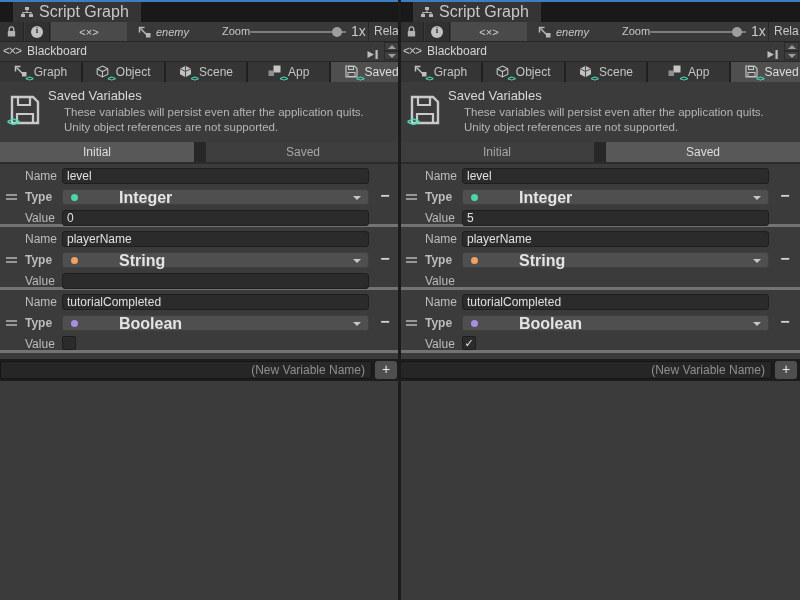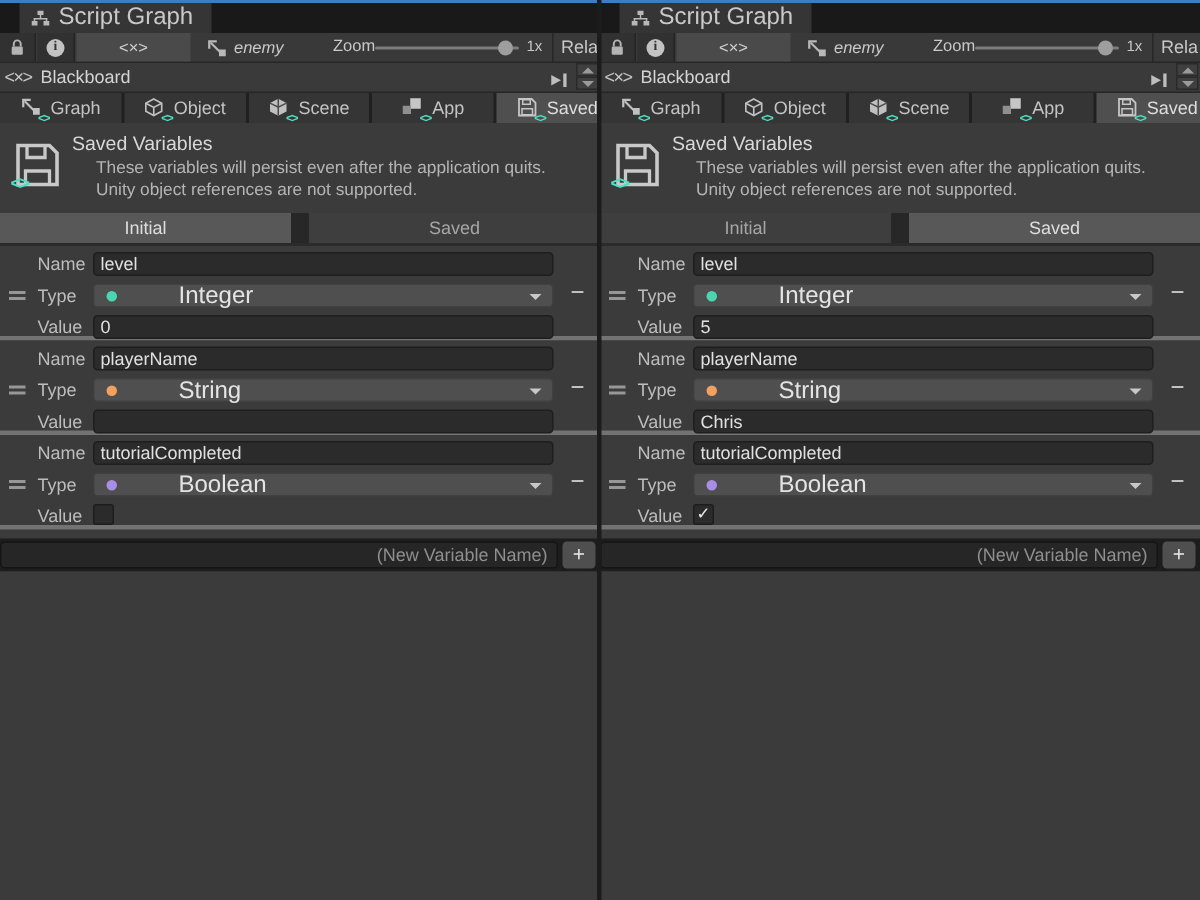--- a/index.html
+++ b/index.html
@@ -28,21 +28,21 @@
   .tbtn.code { left:51px; width:76px; background:#4a4a4a; font-size:11px; color:#d0d0d0; letter-spacing:0; }
   .info-i { width:12px; height:12px; border-radius:50%; background:#c2c2c2; position:relative; }
   .info-i::after { content:"i"; position:absolute; left:0; top:-1px; width:12px; text-align:center;
                    font-size:9px; font-weight:bold; color:#333; font-family:"Liberation Serif", serif; }
   .crumb { position:absolute; left:138px; top:0; height:19px; display:flex; align-items:center; gap:5px;
            font-size:11px; color:#c8c8c8;font-style:italic; }
   .zoomlbl { position:absolute; left:222px; top:0; line-height:19px; font-size:11px; color:#c8c8c8; }
   .slider { position:absolute; left:250px; top:0; width:96px; height:19px; }
   .slider .track { position:absolute; left:0; top:9px; width:96px; height:2px; background:#7d7d7d; border-radius:1px; }
   .slider .handle { position:absolute; left:82px; top:5px; width:10px; height:10px; border-radius:50%; background:#9e9e9e; }
-  .zoomval { position:absolute; left:351px; top:0; line-height:19px; font-size:10px; color:#c8c8c8; }
+  .zoomval { position:absolute; left:351px; top:0; line-height:19px; font-size:14px; color:#c8c8c8; }
   .tsep { position:absolute; left:368px; top:0; width:1px; height:19px; background:#272727; }
   .rela { position:absolute; left:374px; top:0; line-height:19px; font-size:12px; color:#c8c8c8; white-space:nowrap; }
 
   
   .bbrow { position:absolute; left:0; top:42px; width:400px; height:20px; background:#3a3a3a;
            border-bottom:1px solid #262626; }
   .bblogo { position:absolute; left:3px; top:0; line-height:19px; font-size:12px; color:#c8c8c8; letter-spacing:-1px; }
   .bbtitle { position:absolute; left:27px; top:0; line-height:19px; font-size:12px; color:#d4d4d4; }
   .dock { position:absolute; left:366px; top:4px; }
   .scrollbtns { position:absolute; left:384px; top:0; width:15px; height:19px; }
@@ -80,21 +80,21 @@
   
   .subtabs { position:absolute; left:0; top:142px; width:400px; height:20px; background:#272727;
              display:flex; gap:12px; }
   .subtab { flex:1; text-align:center; line-height:20px; font-size:12px; background:#3e3e3e; color:#a6a6a6; }
   .subtab.sel { background:#585858; color:#dedede; }
 
   
   .cards { position:absolute; left:0; top:162px; width:400px; border-top:2px solid #2b2b2b; }
   .card { position:relative; height:63px; border-bottom:3px solid #737373; background:#3b3b3b; }
   .row { position:absolute; left:0; width:400px; height:16px; }
-  .row.rname { top:4px; } .row.rtype { top:25px; } .row.rvalue { top:46px;text-decoration:underline; }
+  .row.rname { top:4px; } .row.rtype { top:25px;font-weight:bold; } .row.rvalue { top:46px;text-decoration:underline; }
   .flabel { position:absolute; left:25px; top:1px; font-size:12px; color:#bdbdbd; }
   .field { position:absolute; left:62px; top:0; width:307px; height:16px; background:#2b2b2b;
            border:1px solid #1e1e1e; border-radius:3px; color:#e0e0e0; font-size:12px;
            font-family:"Liberation Sans", sans-serif; padding:0 4px; outline:none; }
   .dragbars { position:absolute; left:6px; top:30px; width:11px; height:6px;
               border-top:2px solid #979797; border-bottom:2px solid #979797; }
   .dropdown { position:absolute; left:62px; top:0; width:307px; height:16px; background:#4f4f4f;
               border:1px solid #404040; border-radius:3px; }
   .dot { position:absolute; left:8px; top:4px; width:7px; height:7px; border-radius:50%; }
   .dot-integer { background:#4cd6af; }
@@ -498,21 +498,20 @@
             <span class="flabel">Type</span>
           <div class="dropdown">
               <span class="dot dot-string"></span>
               <span class="dtext">String</span>
               <span class="darrow"></span>
             </div>
           <span class="minus">−</span>
         </div>
         <div class="row rvalue">
             <span class="flabel">Value</span>
-            <input class="field" value="Chris" style="">
           </div>
       </div>
       <div class="card">
         <div class="dragbars"></div>
         <div class="row rname">
             <span class="flabel">Name</span>
             <input class="field" value="tutorialCompleted" style="">
           </div>
         <div class="row rtype">
             <span class="flabel">Type</span>

